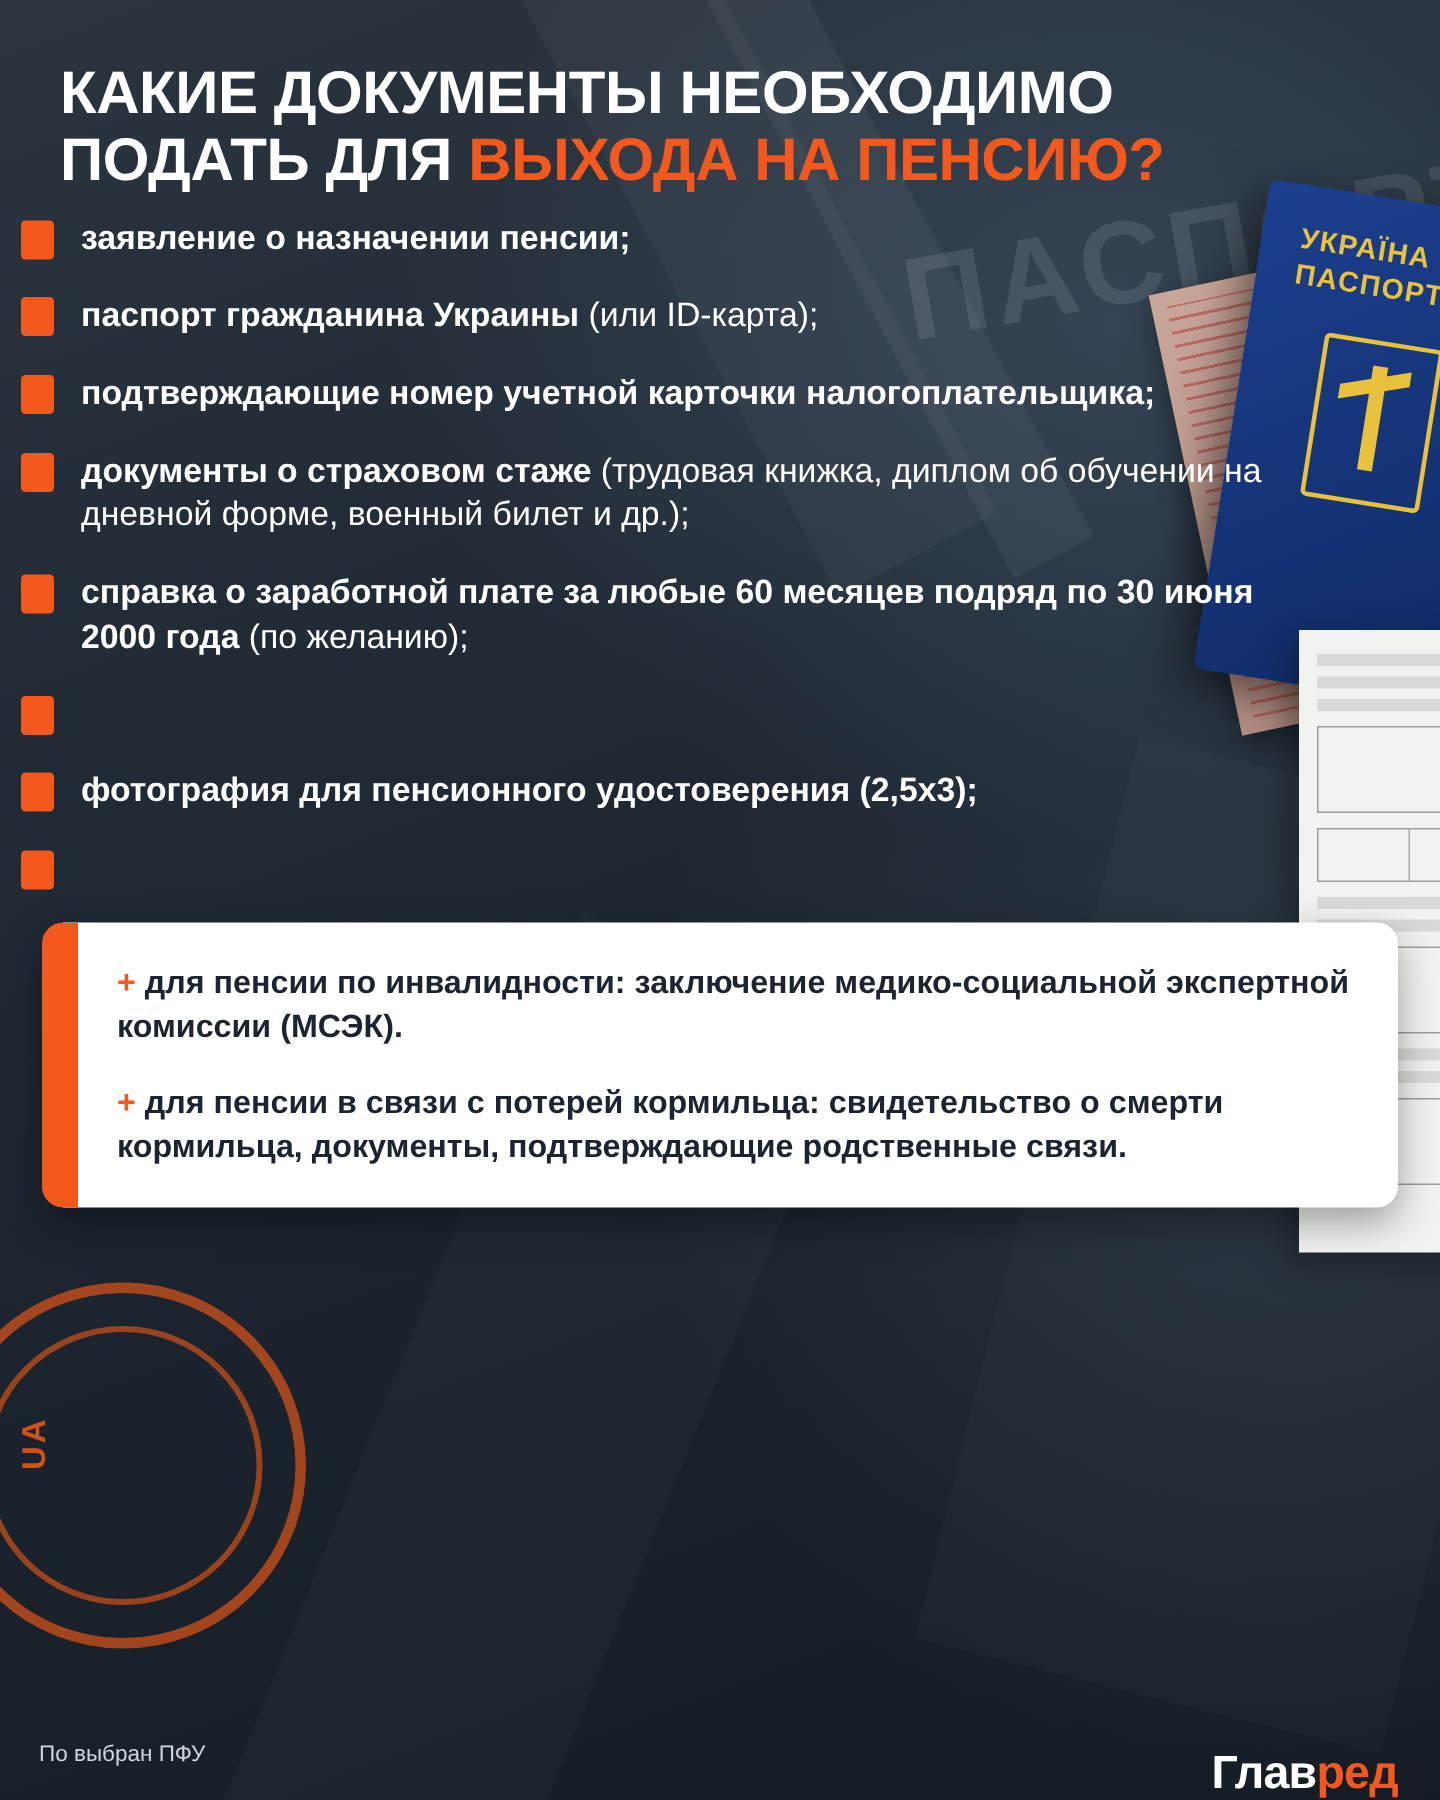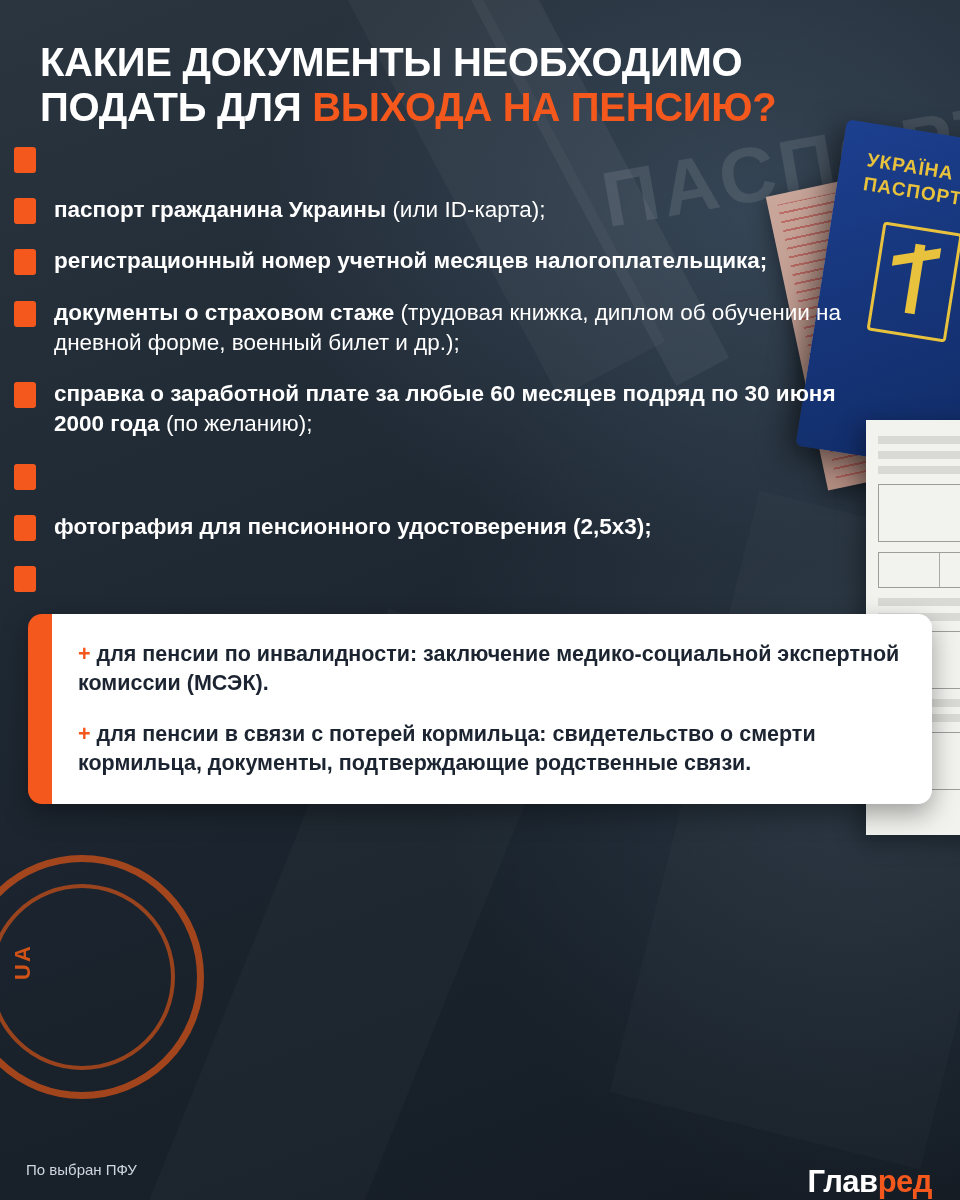--- a/index.html
+++ b/index.html
@@ -331,28 +331,29 @@
   <div class="content">
 
     <h1 class="title">
       <span>Какие документы необходимо</span><br>
       <span>подать для </span><span class="accent">выхода на пенсию?</span>
     </h1>
 
     <ul class="list">
       <li>
         <span class="bullet"></span>
+        <span class="item-text"><span>заявление о назначении пенсии;</span><span class="normal"></span></span>
       </li>
       <li>
         <span class="bullet"></span>
         <span class="item-text"><span>паспорт гражданина Украины </span><span class="normal">(или ID-карта);</span></span>
       </li>
       <li>
         <span class="bullet"></span>
-        <span class="item-text"><span>регистрационный номер учетной месяцев налогоплательщика;</span><span class="normal"></span></span>
+        <span class="item-text"><span>подтверждающие номер учетной карточки налогоплательщика;</span><span class="normal"></span></span>
       </li>
       <li>
         <span class="bullet"></span>
         <span class="item-text"><span>документы о страховом стаже </span><span class="normal">(трудовая книжка, диплом об обучении на дневной форме, военный билет и др.);</span></span>
       </li>
       <li>
         <span class="bullet"></span>
         <span class="item-text"><span>справка о заработной плате за любые 60 месяцев подряд по 30 июня 2000 года </span><span class="normal">(по желанию);</span></span>
       </li>
       <li>

